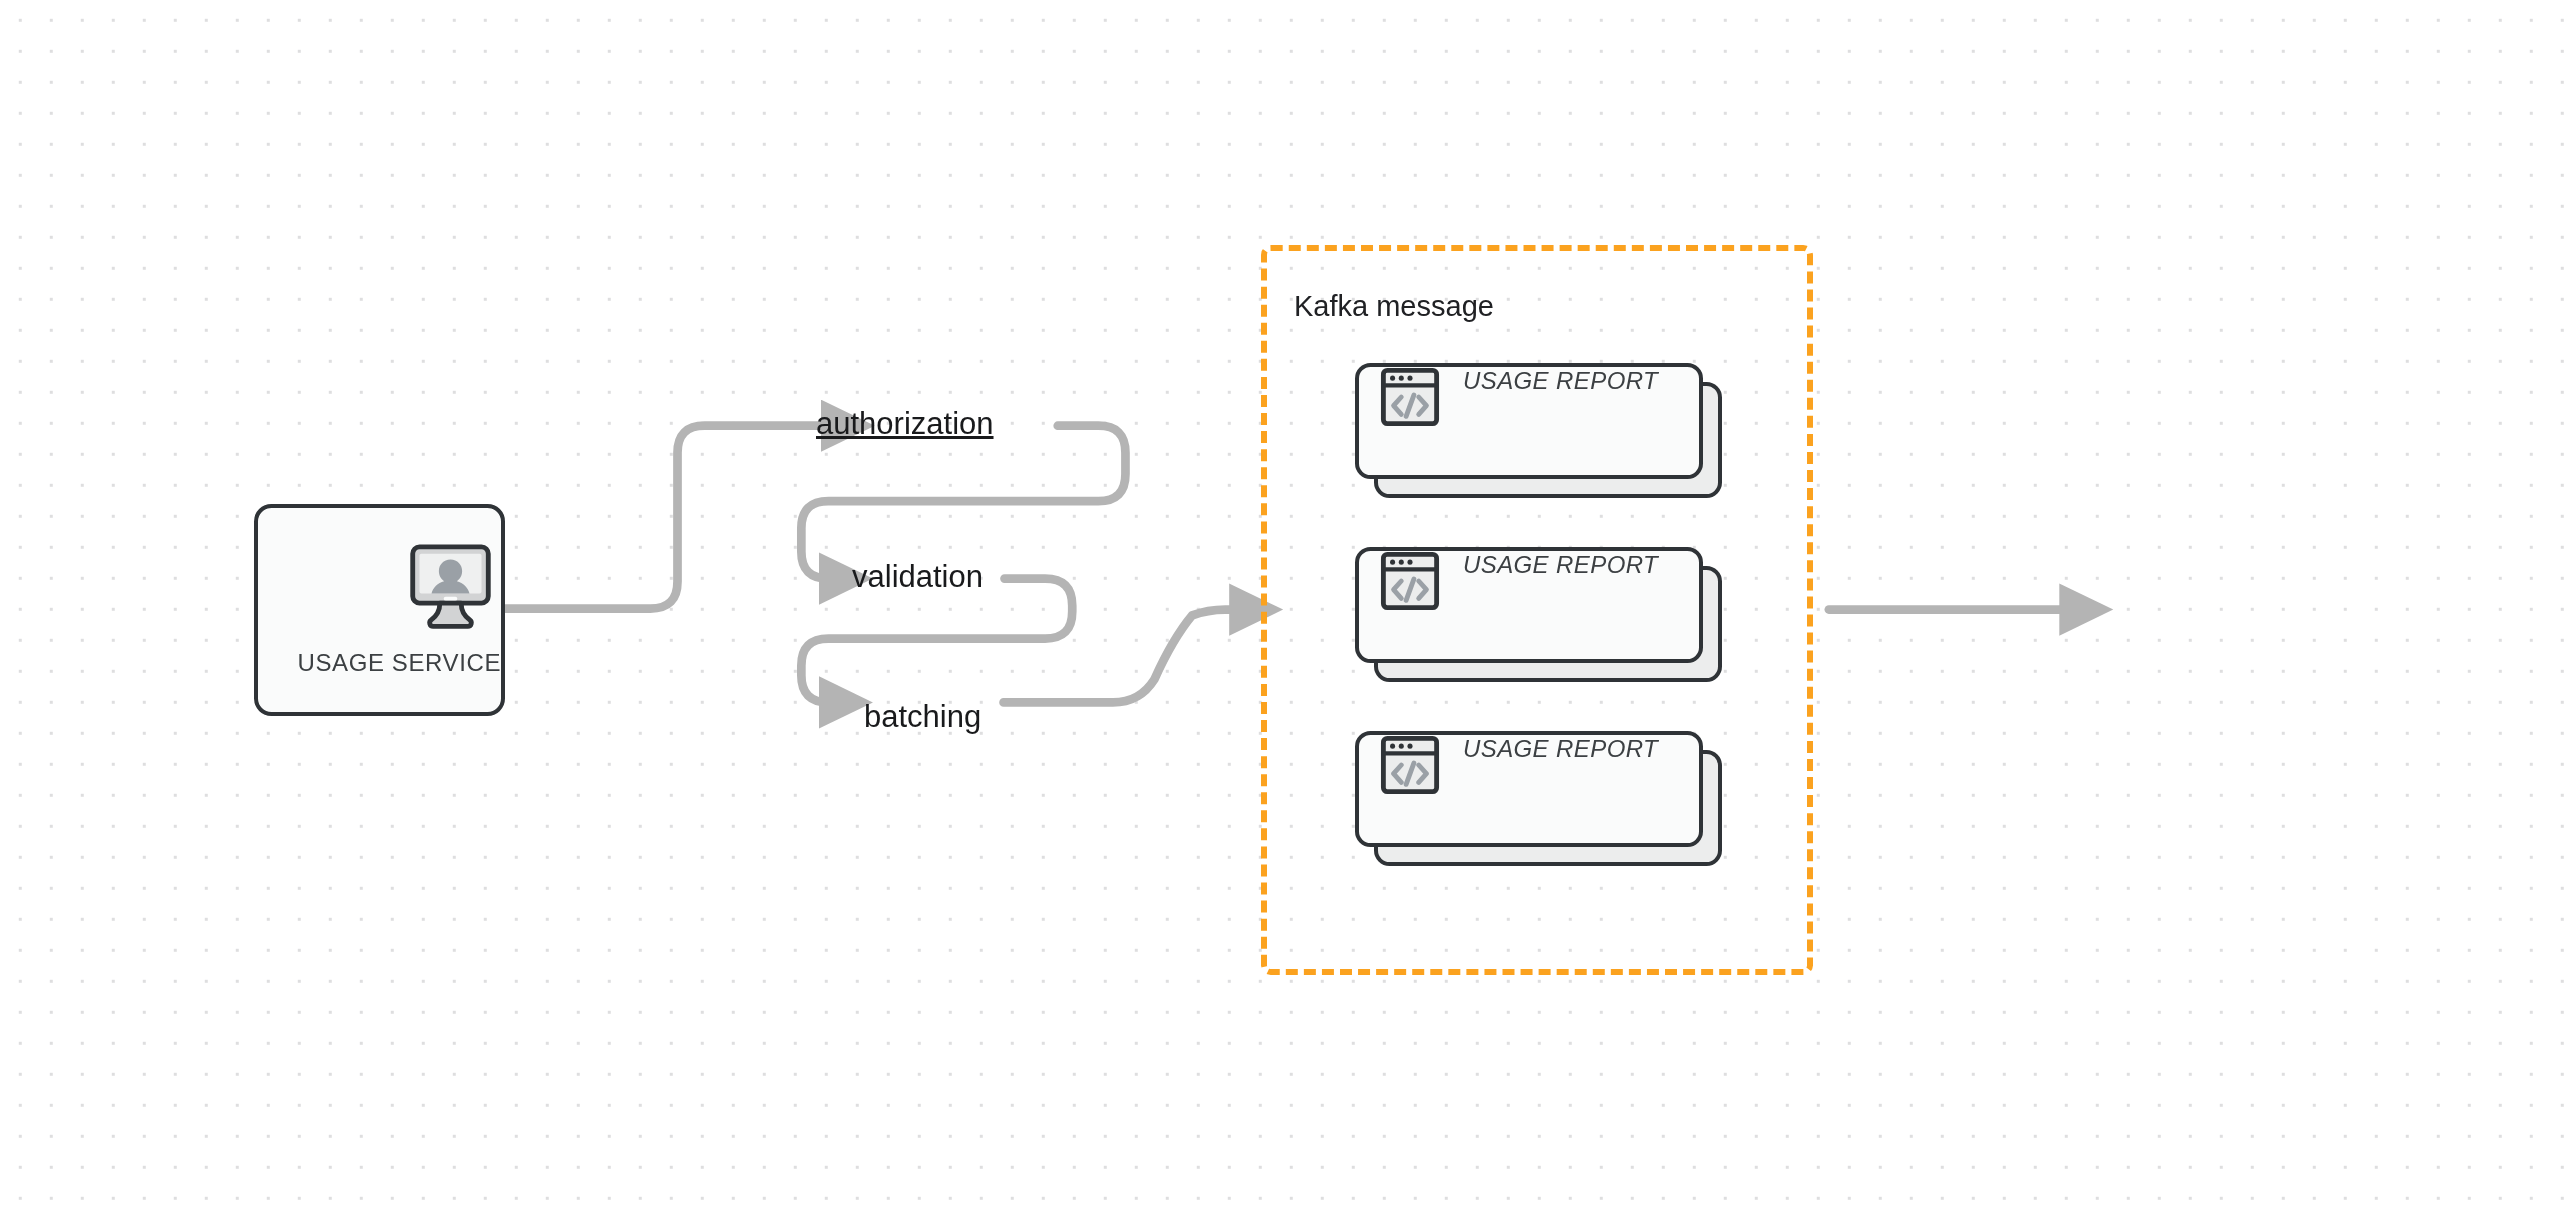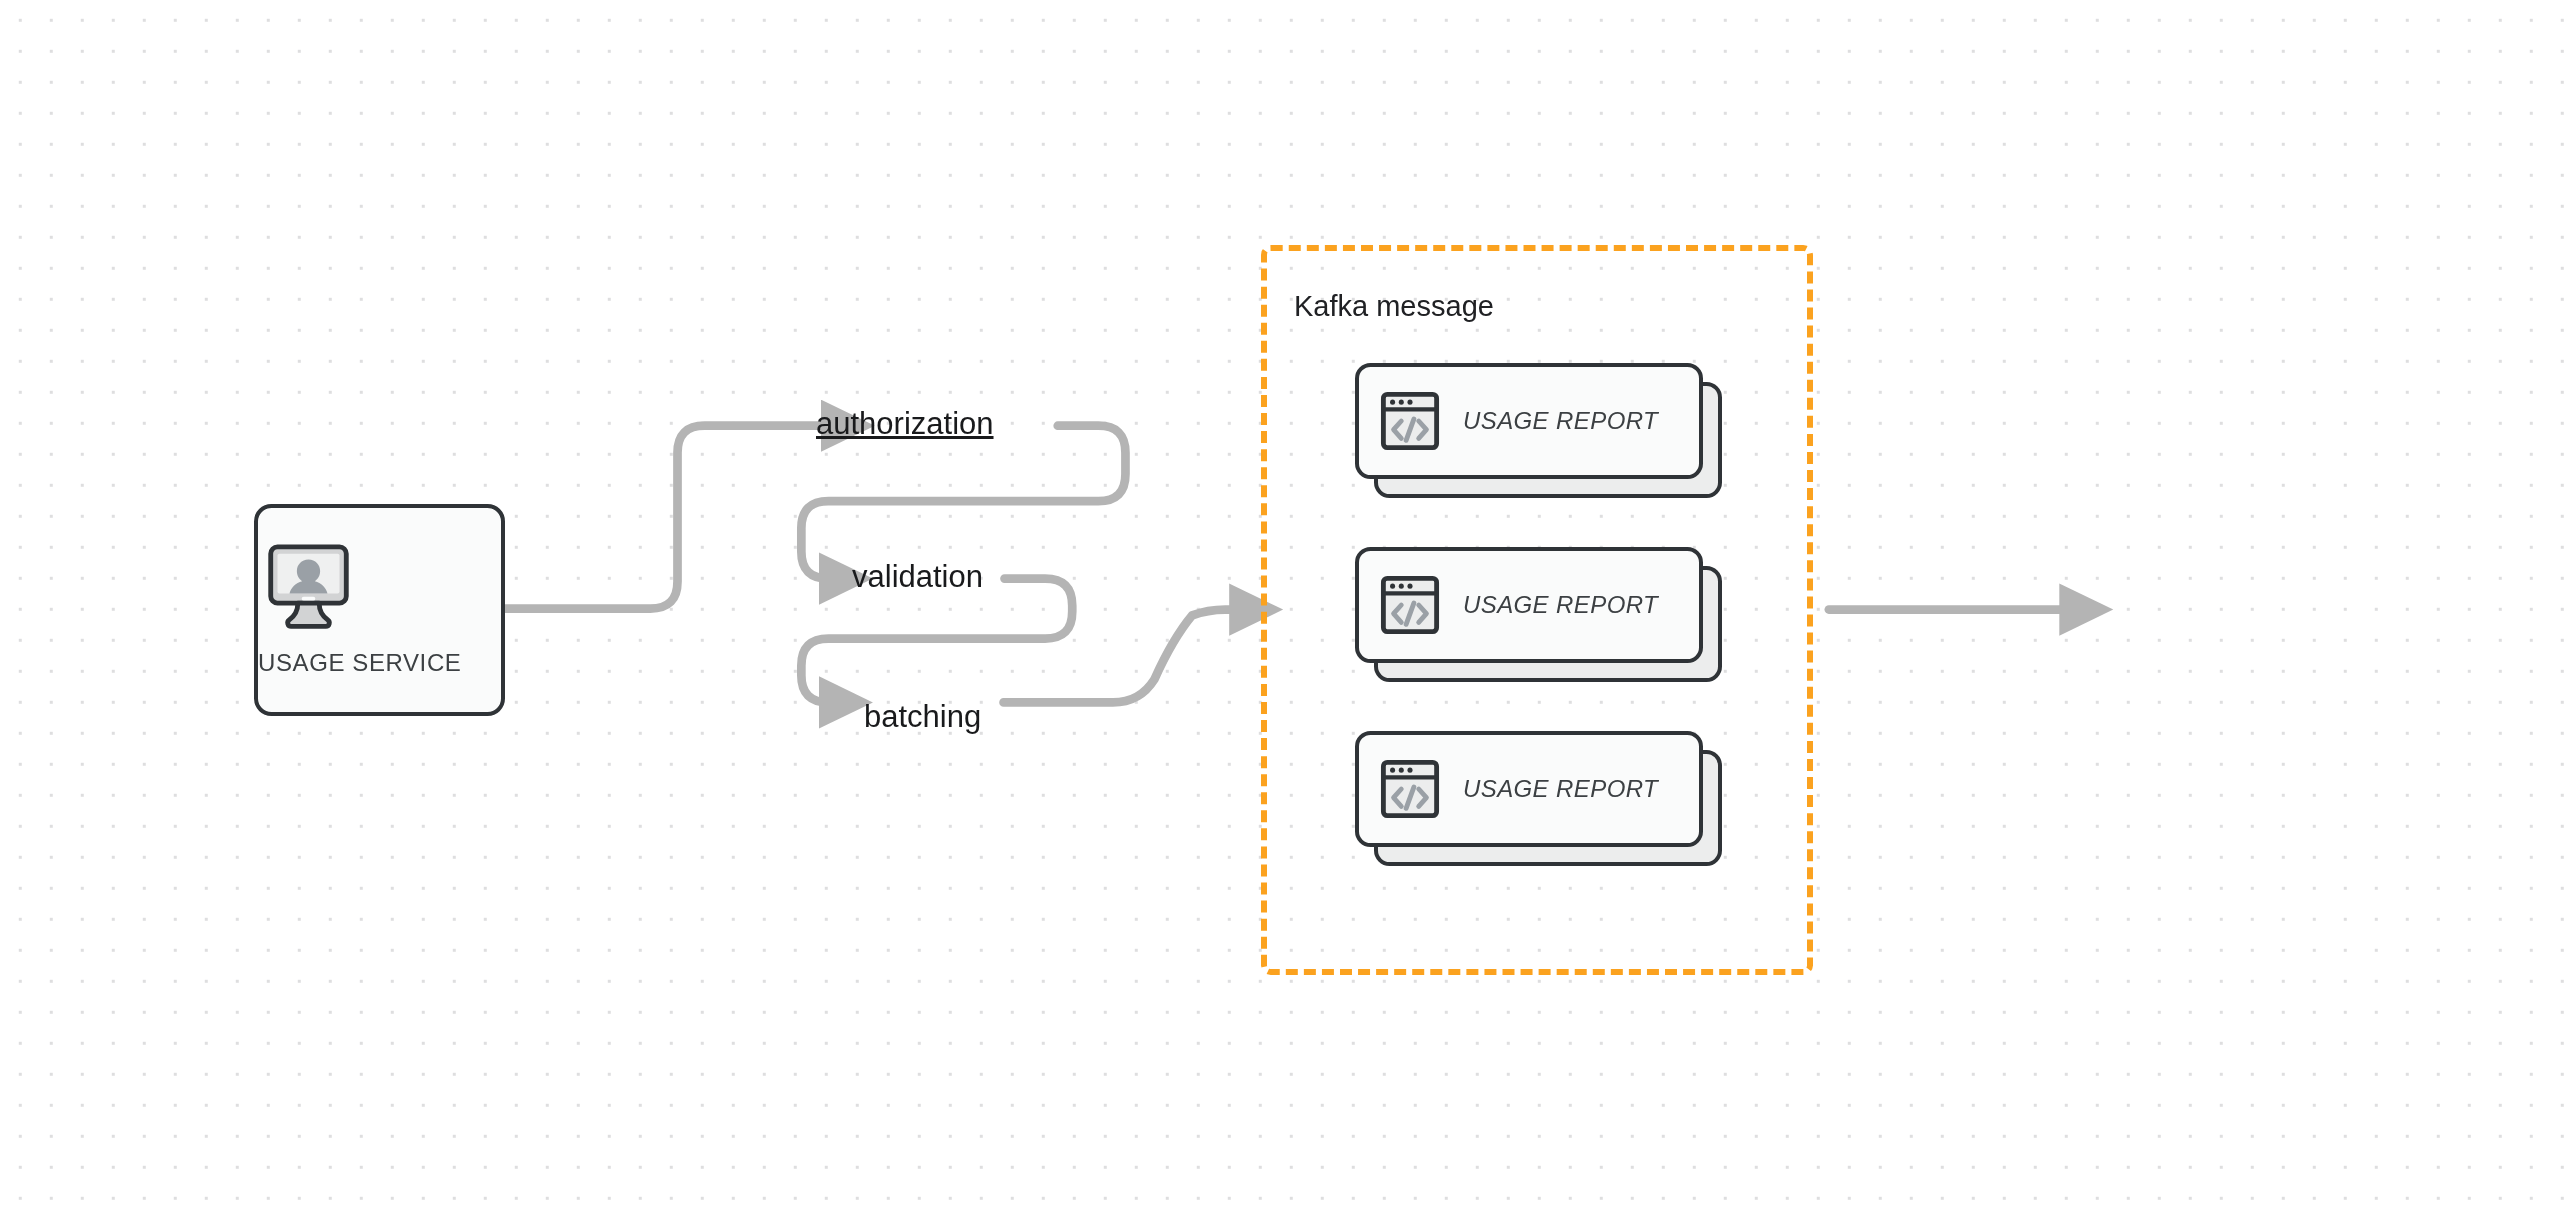--- a/index.html
+++ b/index.html
@@ -33,22 +33,23 @@
 
   
   .node {
     position: absolute;
     box-sizing: border-box;
     background: #fafbfb;
     border: 4.8px solid #2f3337;
     border-radius: 17.4px;
     display: flex;
     flex-direction: column;
-    align-items: flex-start;
+    align-items: flex-end;
     justify-content: center;
+    padding-left: 20px;
   }
   .node-label {
     font-size: 24px;
     color: #3c4043;
     letter-spacing: 0.6px;
     margin-top: 13.5px;
     white-space: nowrap;
   }
 
   #usage-service-node {
@@ -110,21 +111,20 @@
     left: 0;
     top: 0;
     width: 348px;
     height: 116px;
     box-sizing: border-box;
     background: #fafbfb;
     border: 4.8px solid #2f3337;
     border-radius: 15.5px;
     display: flex;
     flex-direction: row;
-    align-items: center;
   }
   .report-icon {
     width: 60px;
     height: 60px;
     margin-left: 21px;
     flex: 0 0 auto;
     display: block;
   }
   .report-label {
     font-size: 24px;

